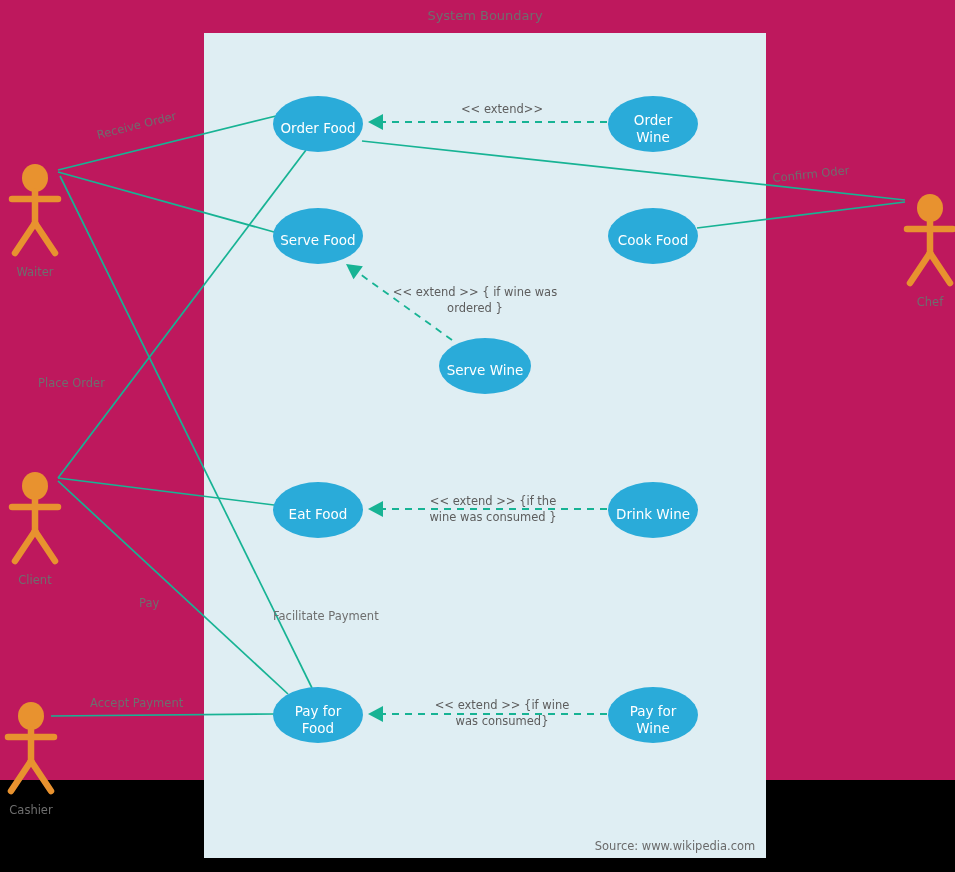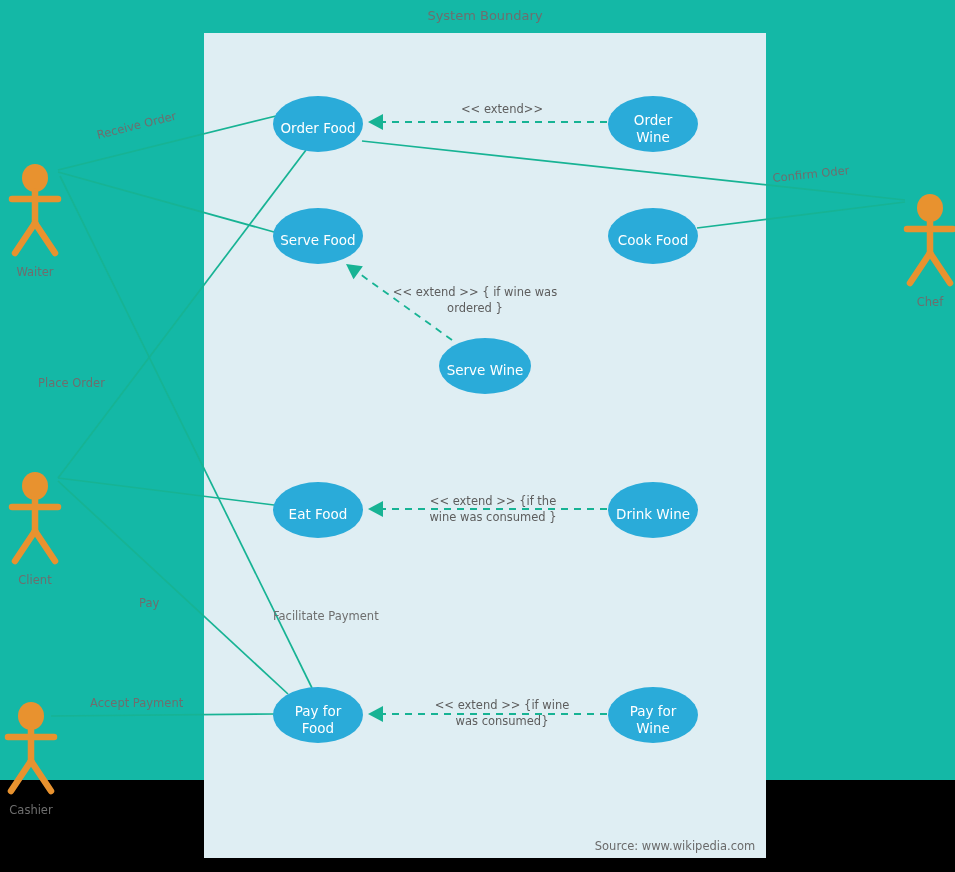--- a/index.html
+++ b/index.html
@@ -2,21 +2,21 @@
 <html><head>
 <meta charset="utf-8">
 <title>UML Use Case Diagram</title>
 <style>
   html,body{margin:0;padding:0;background:#000;}
   body{
     width:955px;height:872px;
     font-family:"DejaVu Sans","Liberation Sans",sans-serif;
     overflow:hidden;position:relative;
   }
-  #stage{position:relative;width:955px;height:780px;background:#14b8a6;}
+  #stage{position:relative;width:955px;height:780px;background:#be185d;}
   svg#diagram{position:absolute;left:0;top:0;width:955px;height:872px;}
 
   .boundary-fill{fill:#dfeef3;stroke:none;}
   .uc-ellipse{fill:#2aabd9;stroke:none;}
   .uc-label{fill:#ffffff;font-size:13.5px;font-family:"DejaVu Sans","Liberation Sans",sans-serif;text-anchor:middle;dominant-baseline:middle;}
   .assoc-line{stroke:#17b394;stroke-width:1.7;fill:none;}
   .extend-line{stroke:#17b394;stroke-width:1.8;fill:none;stroke-dasharray:7 6;}
   .extend-head{fill:#17b394;stroke:none;}
   .actor-shape{stroke:#e8922f;stroke-width:6.5;fill:none;stroke-linecap:round;}
   .actor-head{fill:#e8922f;stroke:none;}

